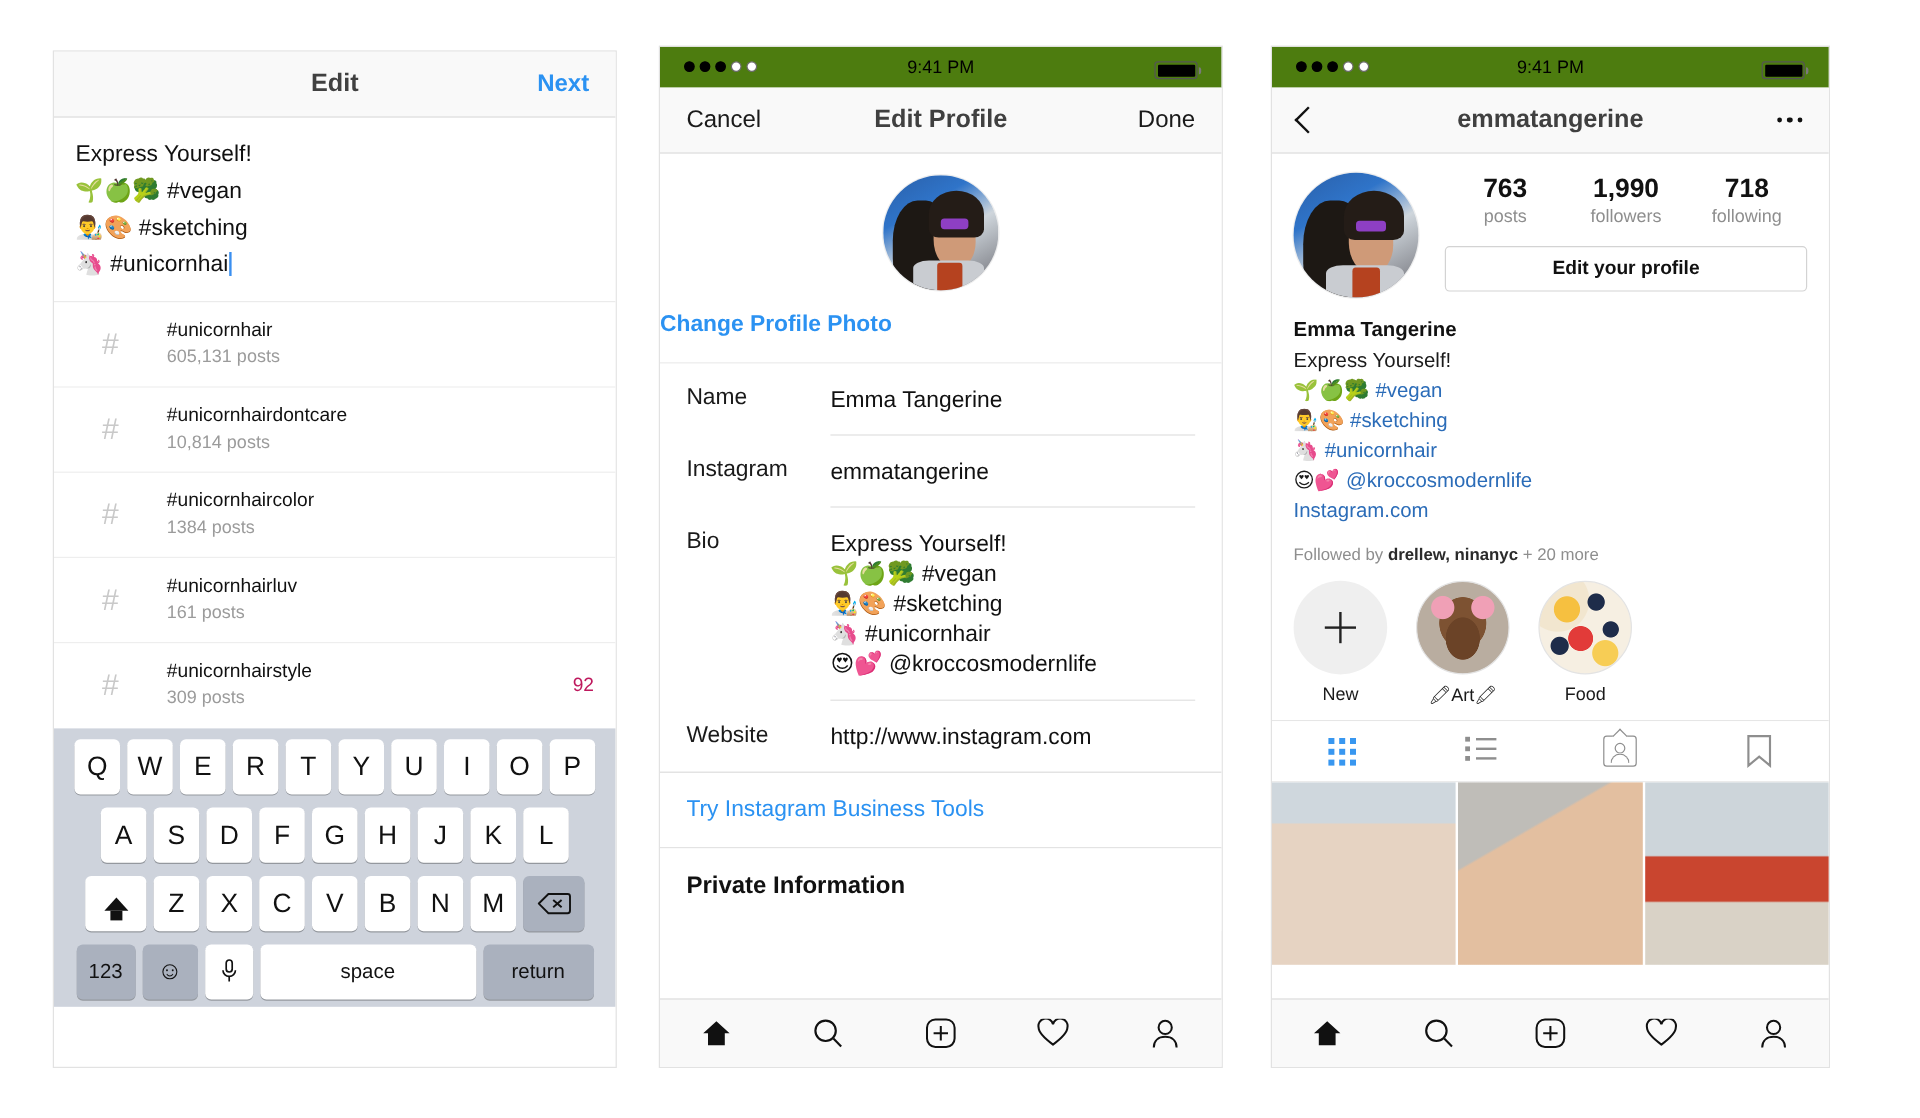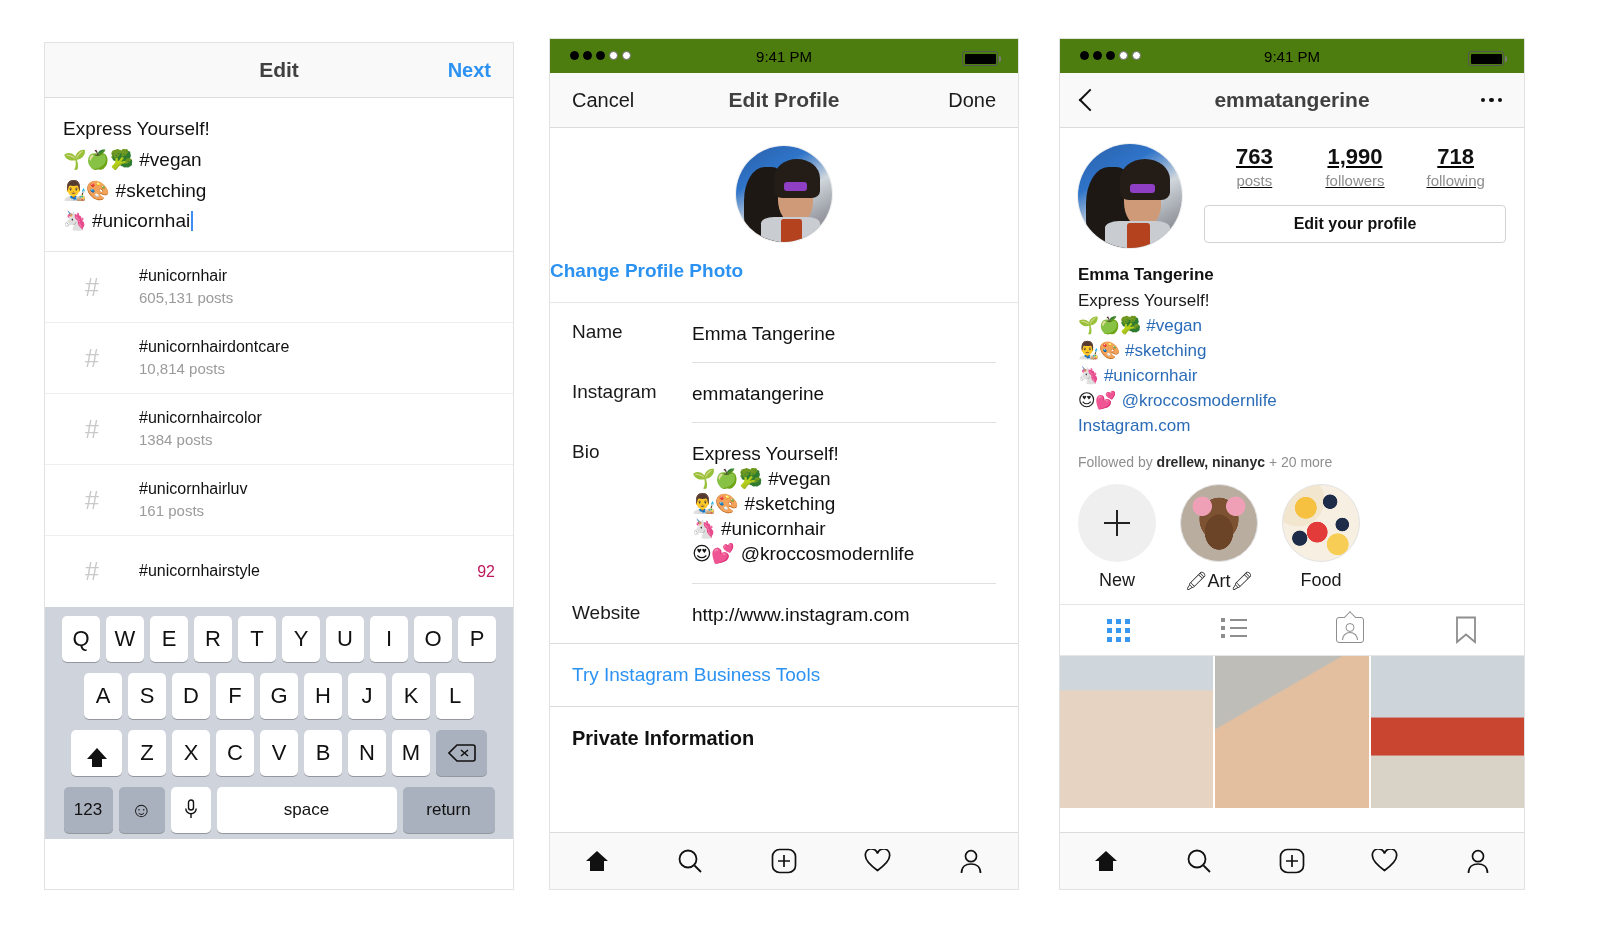--- a/index.html
+++ b/index.html
@@ -110,42 +110,42 @@
     position:absolute;left:0;right:0;bottom:0;height:56px;background:#f9f9f9;
     border-top:1px solid #dcdcdc;display:flex;align-items:center;
   }
   .tabbar .tb{flex:1;display:flex;align-items:center;justify-content:center;}
 
   
   .prof-top{display:flex;padding:16px 18px 0 18px;background:#fff;}
   .prof-av{width:104px;height:104px;flex:none;border-radius:50%;overflow:hidden;position:relative;
     background:linear-gradient(150deg,#2a5fa8 0%,#2f74c9 30%,#cfd6dc 55%,#6b6b72 100%);box-shadow:0 0 0 1px rgba(0,0,0,.07);}
   .prof-right{flex:1;padding-left:22px;}
-  .stats{display:flex;text-decoration:underline;}
+  .stats{display:flex;}
   .stat{flex:1;text-align:center;}
   .stat .n{font-size:22px;font-weight:bold;color:#111;line-height:1.2;}
   .stat .l{font-size:15px;color:#8e8e8e;line-height:1.5;}
   .edit-btn{
     margin-top:12px;height:36px;border:1px solid #d3d3d3;border-radius:4px;background:#fff;
     display:flex;align-items:center;justify-content:center;font-size:16px;font-weight:bold;color:#111;
   }
   .bio{padding:14px 18px 0 18px;background:#fff;}
   .bio .nm{font-size:17px;font-weight:bold;color:#111;line-height:1.5;}
   .bio .ln{font-size:17px;color:#1a1a1a;line-height:1.48;white-space:pre;}
   .bio .ln .tag{color:#2b6cb8;}
   .bio .site{font-size:17px;color:#2b6cb8;line-height:1.48;}
   .followed{padding:16px 18px 0 18px;font-size:14px;color:#8e8e8e;background:#fff;}
   .followed b{color:#2b2b2b;}
 
   .highlights{display:flex;gap:24px;padding:14px 18px 12px 18px;background:#fff;border-bottom:1px solid #e6e6e6;}
   .hl{width:78px;text-align:center;}
   .hl .c{width:78px;height:78px;border-radius:50%;box-sizing:border-box;position:relative;overflow:hidden;}
   .hl .c.new{background:#efefef;display:flex;align-items:center;justify-content:center;}
   .hl .c.ring{border:1px solid #e3e3e3;}
-  .hl .lbl{margin-top:8px;font-size:18px;color:#1a1a1a;}
+  .hl .lbl{margin-top:8px;font-size:15px;color:#1a1a1a;}
   .plus-sign{position:relative;width:26px;height:26px;}
   .plus-sign::before,.plus-sign::after{content:"";position:absolute;background:#222;}
   .plus-sign::before{left:0;top:12px;width:26px;height:2px;}
   .plus-sign::after{top:0;left:12px;height:26px;width:2px;}
   .food{background:
      radial-gradient(circle at 30% 30%,#f6c040 0 14%,transparent 15%),
      radial-gradient(circle at 62% 22%,#1e2c4a 0 9%,transparent 10%),
      radial-gradient(circle at 78% 52%,#1e2c4a 0 9%,transparent 10%),
      radial-gradient(circle at 45% 62%,#e23b39 0 16%,transparent 17%),
      radial-gradient(circle at 22% 70%,#1e2c4a 0 9%,transparent 10%),
@@ -227,20 +227,21 @@
         <div class="hash-txt">
           <div class="hash-name">#unicornhairluv</div>
           <div class="hash-count">161 posts</div>
         </div>
         <div class="hash-badge"></div>
       </div>
       <div class="hash-row">
         <div class="hash-ic">#</div>
         <div class="hash-txt">
           <div class="hash-name">#unicornhairstyle</div>
+          <div class="hash-count">309 posts</div>
         </div>
         <div class="hash-badge">92</div>
       </div>
     </div>
 
     <div class="kbd">
       <div class="krow">
         <div class="key">Q</div>
         <div class="key">W</div>
         <div class="key">E</div>

